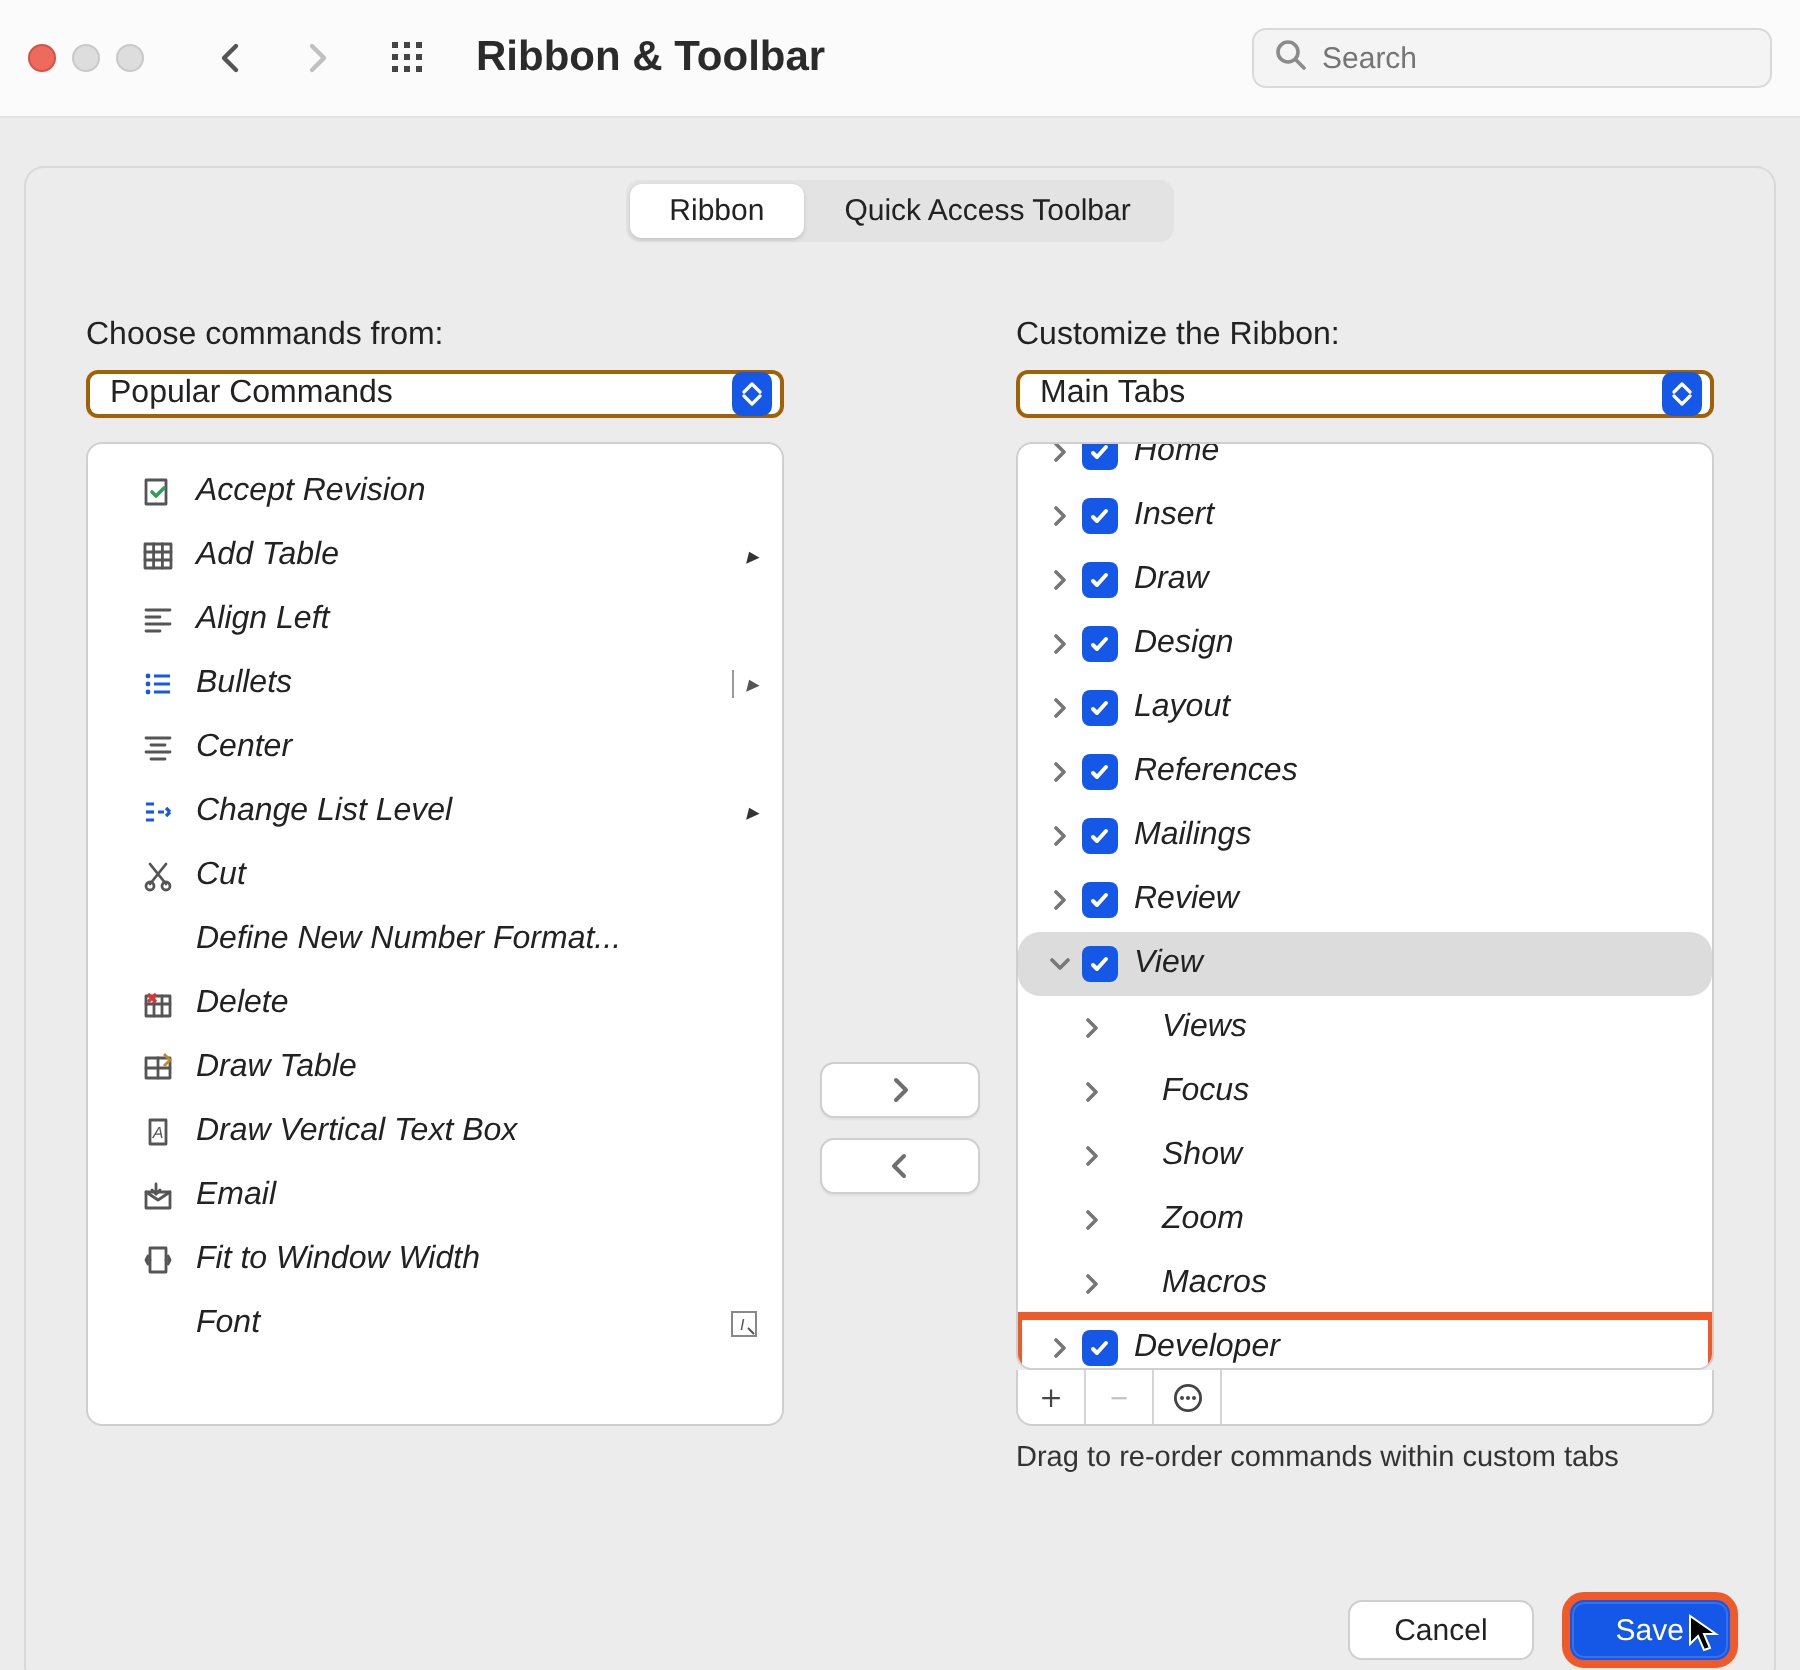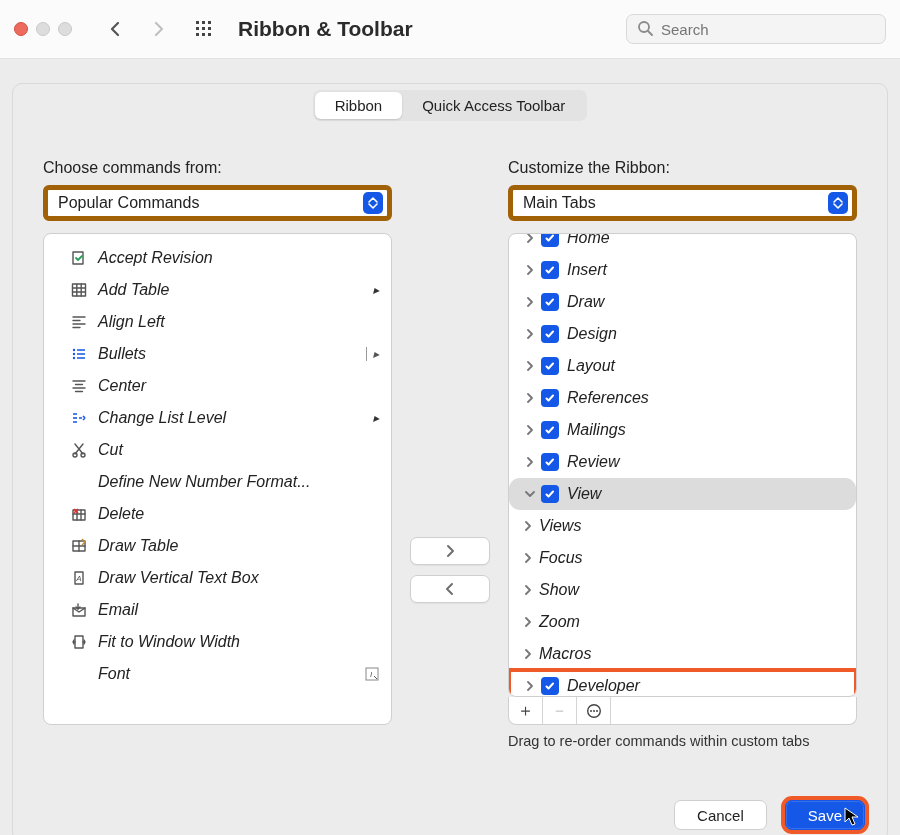--- a/index.html
+++ b/index.html
@@ -68,21 +68,21 @@
   }
 
   
   .cols{
     display:flex; gap:18px;
     padding:0 30px;
   }
   .col{ flex:1 1 0; display:flex; flex-direction:column;}
   .col-label{ font-size:16px; margin:28px 0 8px 0; color:#222;}
   .select {
-    height:36px; border:5px solid #a16207; border-radius:6px;
+    height:24px; border:2px solid #a16207; border-radius:6px;
     background:#fff; display:flex; align-items:center;
     padding:0 4px 0 10px; font-size:16px;
   }
   .select .stepper{
     margin-left:auto;
     width:20px; height:22px;
     background:#1557e6; border-radius:5px;
     display:flex; flex-direction:column; align-items:center; justify-content:center;
     color:#fff;
   }
@@ -129,21 +129,21 @@
   }
   .node .disc{ width:22px; display:flex; justify-content:center; color:#7a7a7a;}
   .node .cbox{
     width:18px; height:18px; border-radius:4px;
     background:#1557e6; display:flex; align-items:center; justify-content:center;
     margin-right:8px; color:#fff; flex-shrink:0;
   }
   .node .lbl{ }
   .node.selected{ background:#dcdcdc;border-radius:11px;}
   .node.l0{ padding-left:10px;}
-  .node.l1{ padding-left:8px;}
+  .node.l1{ padding-left:26px;gap:24px;}
   .node.hl{ outline:4px solid #f05a28; outline-offset:-2px; }
 
   .toolbar-under{
     height:28px;
     border:1px solid #cfcfcf; border-top:none;
     border-radius:0 0 8px 8px;
     background:#fff;
     display:flex; align-items:stretch; overflow:hidden;
   }
   .toolbar-under .tbtn{

